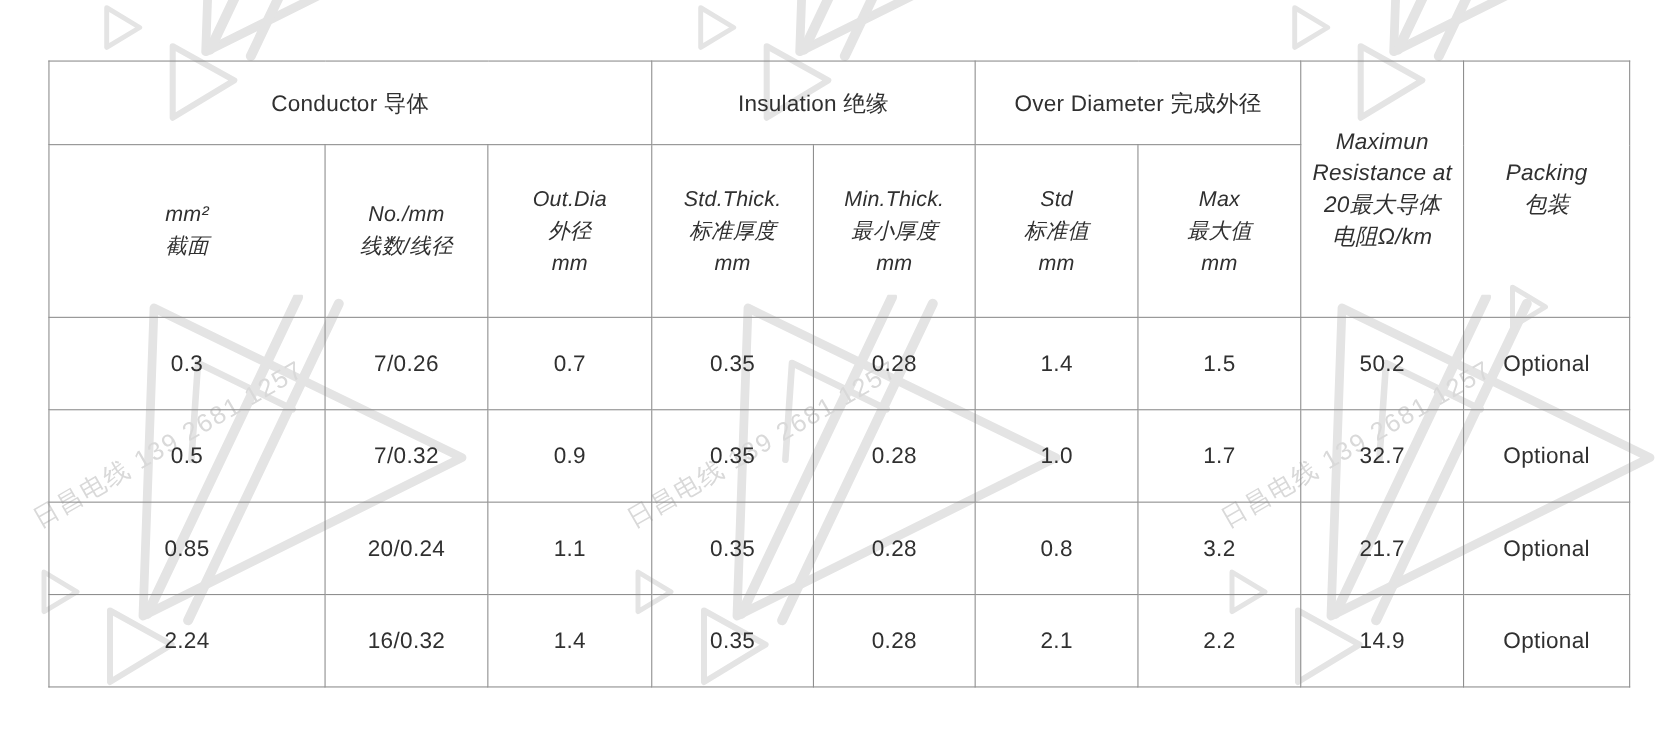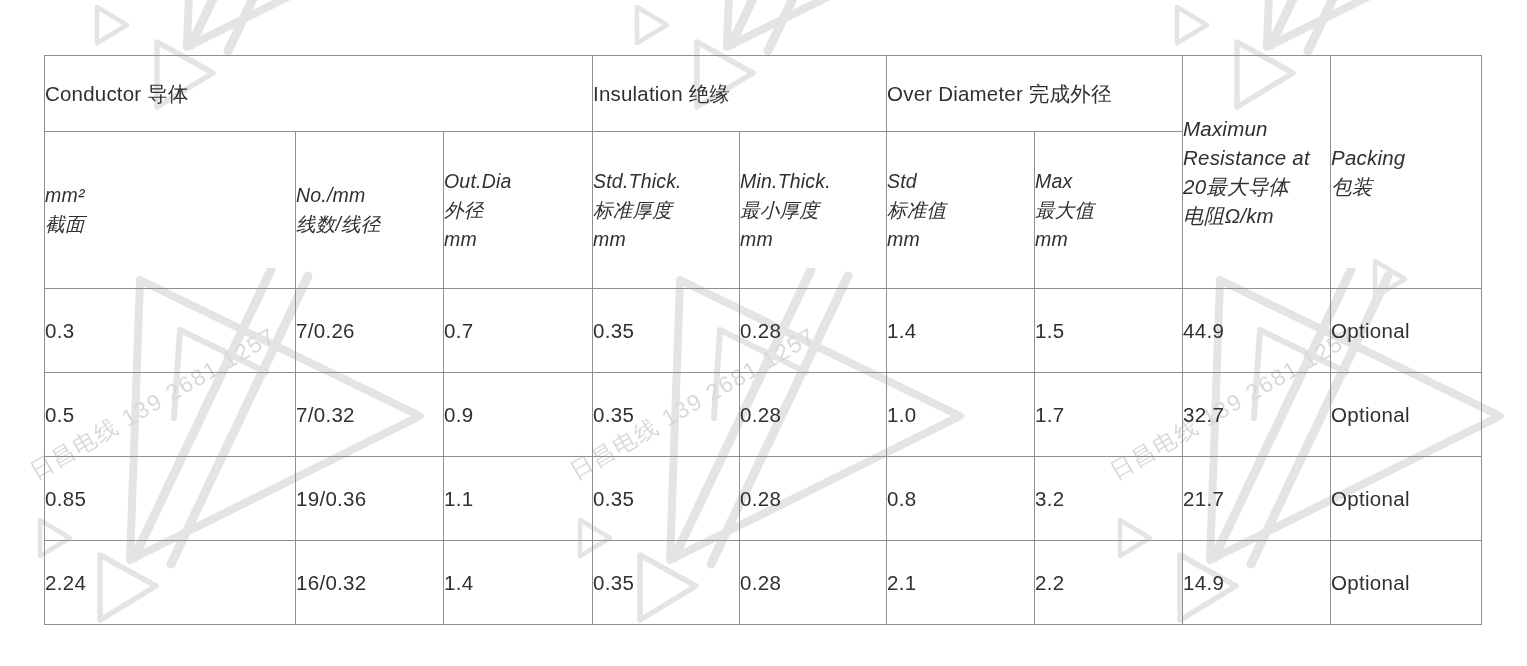--- a/index.html
+++ b/index.html
@@ -11,21 +11,21 @@
   .wm-layer{position:absolute;left:0;top:0;width:1527px;height:666px;pointer-events:none;}
   .wm-layer svg{position:absolute;overflow:visible;}
   
   table.spec{
     position:absolute;left:44px;top:55px;width:1437px;
     border-collapse:collapse;table-layout:fixed;
     background:transparent;
   }
   .spec th,.spec td{
     border:1px solid #8f8f8f;
-    text-align:left;vertical-align:middle;
+    text-align:center;vertical-align:middle;
     font-weight:400;color:#303030;
     white-space:pre-line;padding:0;
   }
   tr.gh{height:76px;}
   tr.gh th{font-size:20.5px;letter-spacing:.2px;}
   tr.sh{height:157px;}
   tr.sh th, th.tall{font-size:19.5px;line-height:29px;letter-spacing:.2px;font-style:italic;}
   tbody tr{height:84px;}
   .spec td{font-size:20.5px;letter-spacing:.3px;}
 </style>
@@ -120,37 +120,37 @@
   </thead>
   <tbody>
     <tr>
       <td>0.3</td>
       <td>7/0.26</td>
       <td>0.7</td>
       <td>0.35</td>
       <td>0.28</td>
       <td>1.4</td>
       <td>1.5</td>
-      <td>44.9</td>
+      <td>50.2</td>
       <td>Optional</td>
     </tr>
     <tr>
       <td>0.5</td>
       <td>7/0.32</td>
       <td>0.9</td>
       <td>0.35</td>
       <td>0.28</td>
       <td>1.0</td>
       <td>1.7</td>
       <td>32.7</td>
       <td>Optional</td>
     </tr>
     <tr>
       <td>0.85</td>
-      <td>19/0.36</td>
+      <td>20/0.24</td>
       <td>1.1</td>
       <td>0.35</td>
       <td>0.28</td>
       <td>0.8</td>
       <td>3.2</td>
       <td>21.7</td>
       <td>Optional</td>
     </tr>
     <tr>
       <td>2.24</td>

